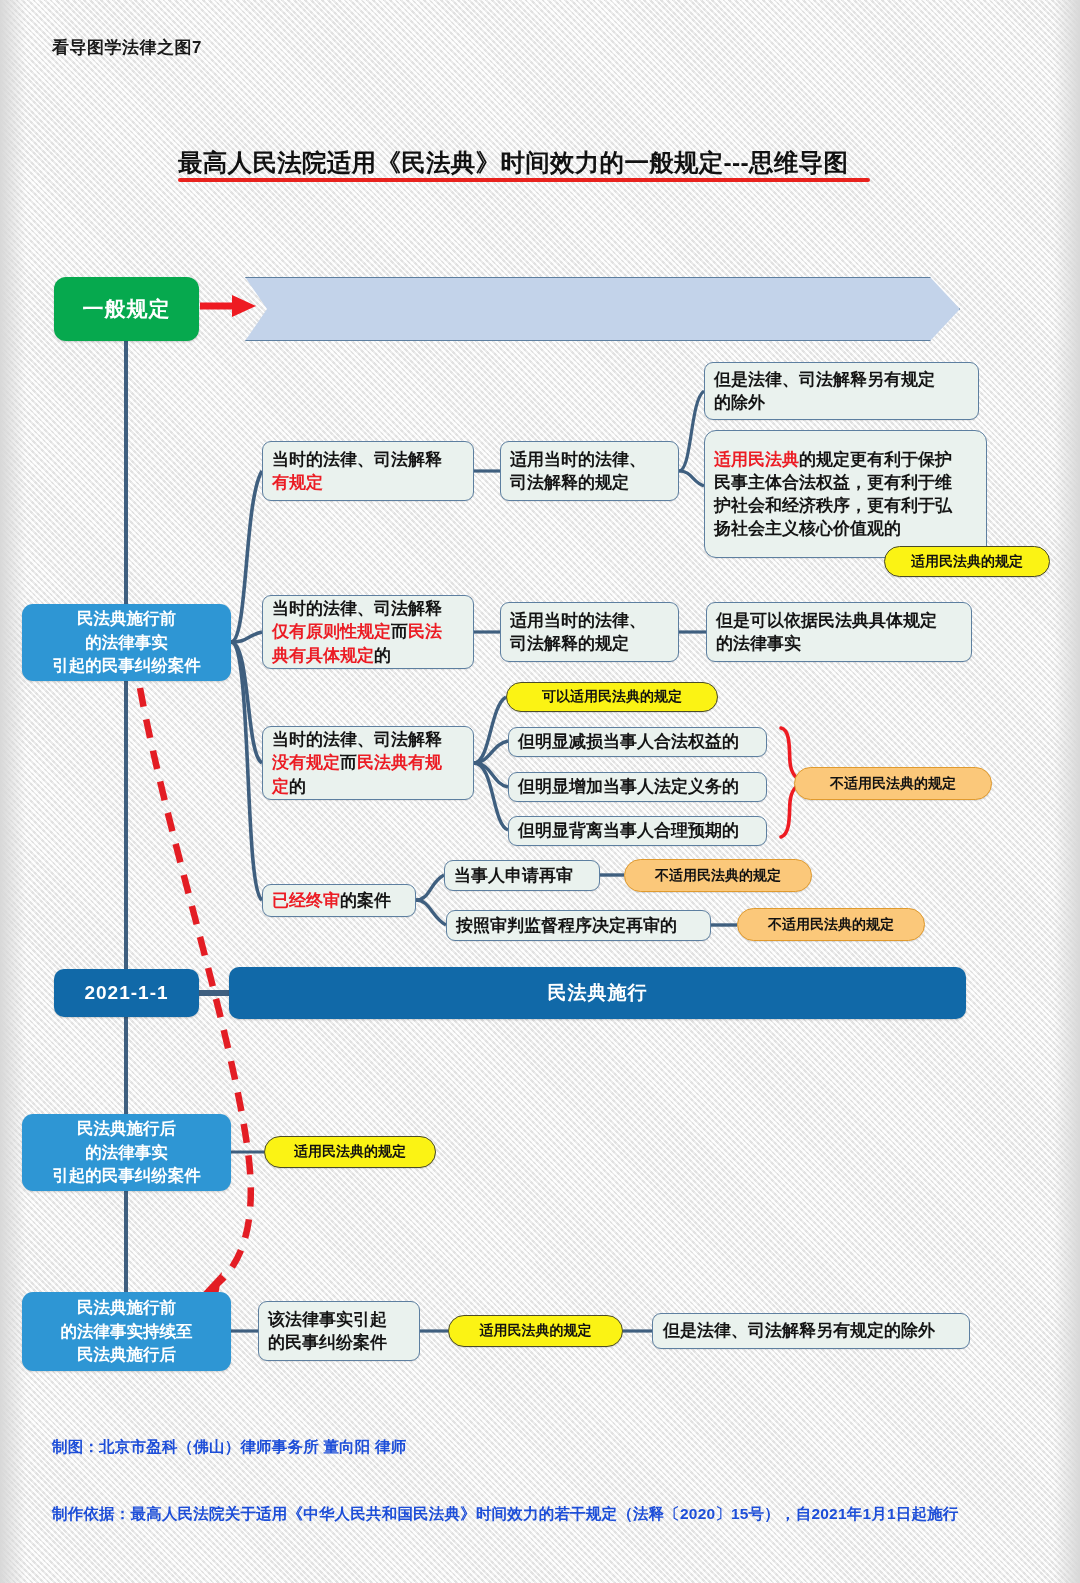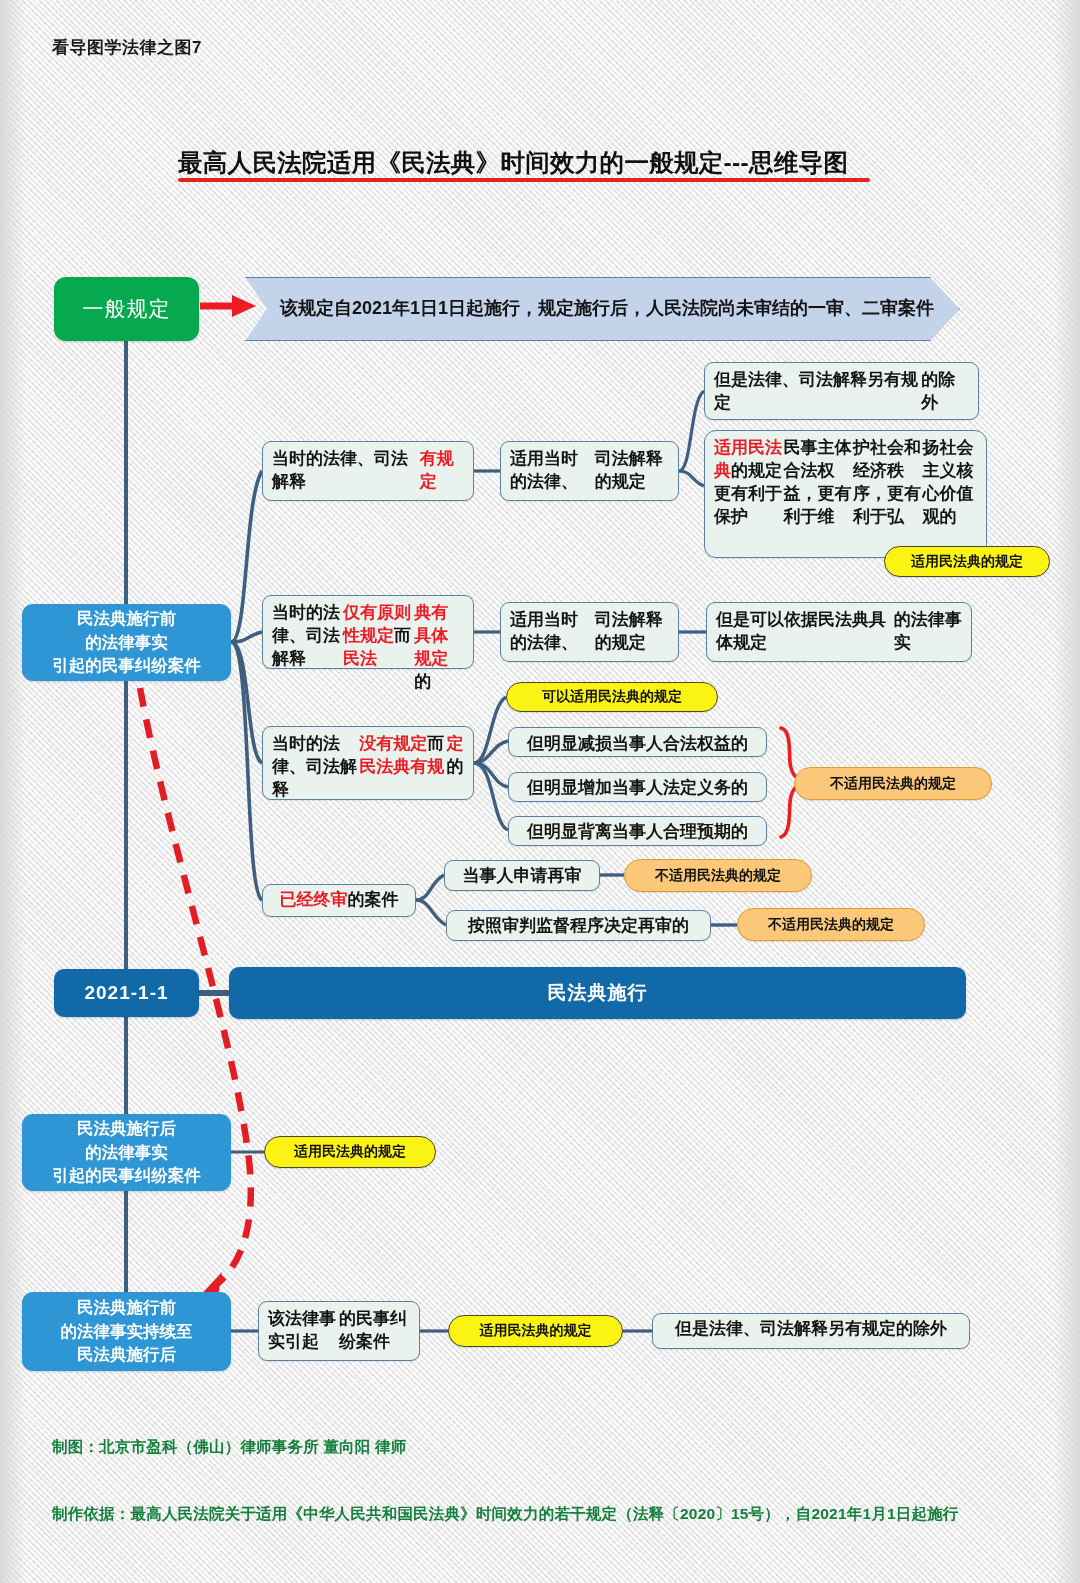--- a/index.html
+++ b/index.html
@@ -24,56 +24,56 @@
 
   .abs{position:absolute;box-sizing:border-box;}
 
   
   .kicker{font-size:17px;font-weight:bold;color:#1a1a1a;letter-spacing:.5px;}
   .title{font-size:24.5px;font-weight:bold;color:#111;white-space:nowrap;letter-spacing:.3px;}
   .titleRule{height:4px;background:#e8221d;border-radius:2px;}
 
   
   .green{
-    background:#06a94e;border-radius:12px;color:#fff;font-weight:normal;font-size:21px;
+    background:#06a94e;border-radius:12px;color:#fff;font-weight:bold;font-size:21px;
     display:flex;align-items:center;justify-content:center;letter-spacing:1px;
     box-shadow:0 1px 2px rgba(0,0,0,.18);
   }
   .bluenode{
     background:#2e96d4;border-radius:11px;color:#fff;font-weight:bold;font-size:16.5px;
     display:flex;flex-direction:column;align-items:center;justify-content:center;
     line-height:1.42;text-align:center;box-shadow:0 1px 2px rgba(0,0,0,.15);
   }
   .darkblue{
     background:#1169a8;border-radius:10px;color:#fff;font-weight:bold;font-size:19px;
     display:flex;align-items:center;justify-content:center;letter-spacing:1px;
     box-shadow:0 1px 2px rgba(0,0,0,.18);
   }
   .card{
     background:#eaf2ee;border:1.6px solid #5d7fa0;border-radius:9px;
     color:#141414;font-size:17px;font-weight:bold;line-height:1.36;
-    display:flex;flex-direction:row;justify-content:center;
+    display:flex;flex-direction:column;justify-content:center;
     padding:5px 9px;box-shadow:0 1px 1px rgba(0,0,0,.07);
   }
   .chev{
     background:#c3d3ea;border:1.6px solid #5d7fa0;
     color:#141414;font-size:18px;font-weight:bold;line-height:1.42;
     display:flex;flex-direction:column;justify-content:center;padding:4px 10px 4px 34px;
     clip-path:polygon(0 0, calc(100% - 30px) 0, 100% 50%, calc(100% - 30px) 100%, 0 100%, 22px 50%);
   }
   .pill{
     border-radius:999px;font-size:14px;font-weight:bold;color:#111;
     display:flex;align-items:center;justify-content:center;white-space:nowrap;
     box-shadow:0 1px 1px rgba(0,0,0,.10);
   }
   .pill.yellow{background:#fbf314;border:1.8px solid #4a4a2a;}
   .pill.orange{background:#fbc87a;border:1.8px solid #e09a2e;}
   .red{color:#ec1c24;}
   .blk{color:#141414;}
-  .footnote{font-size:15.5px;font-weight:bold;color:#15803d;letter-spacing:.2px;white-space:nowrap;}
+  .footnote{font-size:15.5px;font-weight:bold;color:#1d4ed8;letter-spacing:.2px;white-space:nowrap;}
 </style>
 </head>
 <body>
 
 <div id="paper"></div>
 <div id="edgeL"></div>
 <div id="edgeR"></div>
 
 <svg id="wires" viewBox="0 0 1080 1583">
   <g fill="none" stroke="#3f5f7f" stroke-width="4">
@@ -144,21 +144,20 @@
 
 <div class="abs kicker" style="left:52px;top:36px;">看导图学法律之图7</div>
 <div class="abs title" style="left:178px;top:146px;">最高人民法院适用《民法典》时间效力的一般规定---思维导图</div>
 <div class="abs titleRule" style="left:178px;top:178px;width:692px;"></div>
 
 <div class="abs green" style="left:54px;top:277px;width:145px;height:64px;">
   <span>一般规定</span>
 </div>
 
 <div class="abs chev" style="left:245px;top:277px;width:715px;height:64px;">
-  <span class="blk">该规定自2021年1日1日起施行，规定施行后，人民法院尚未审结的一审、二审案件</span>
 </div>
 
 <div class="abs bluenode" style="left:22px;top:604px;width:209px;height:77px;">
   <span>民法典施行前</span>
   <span>的法律事实</span>
   <span>引起的民事纠纷案件</span>
 </div>
 
 <div class="abs card" style="left:262px;top:441px;width:212px;height:60px;">
   <span class="blk">当时的法律、司法解释</span>

